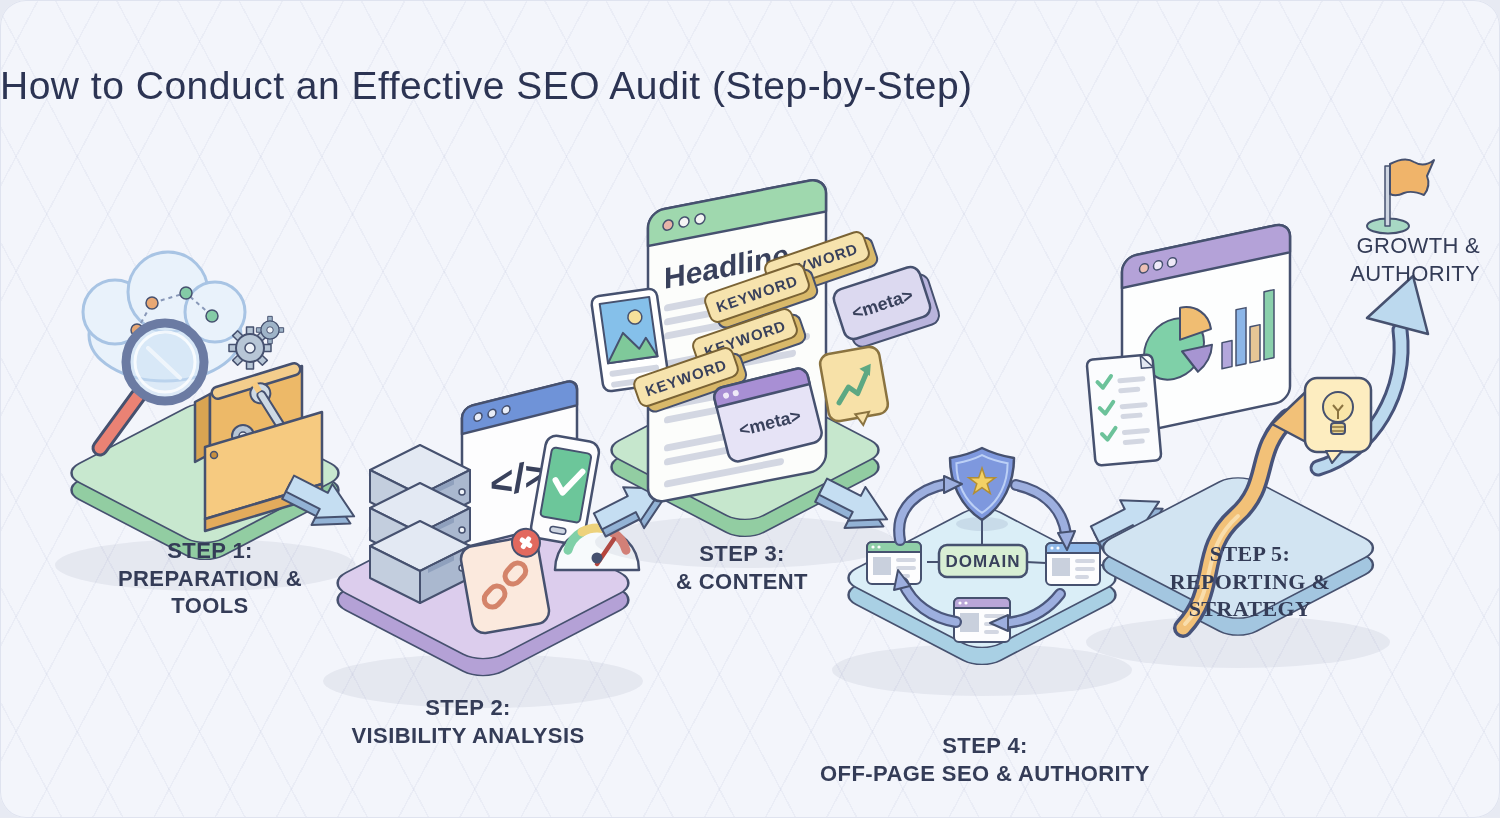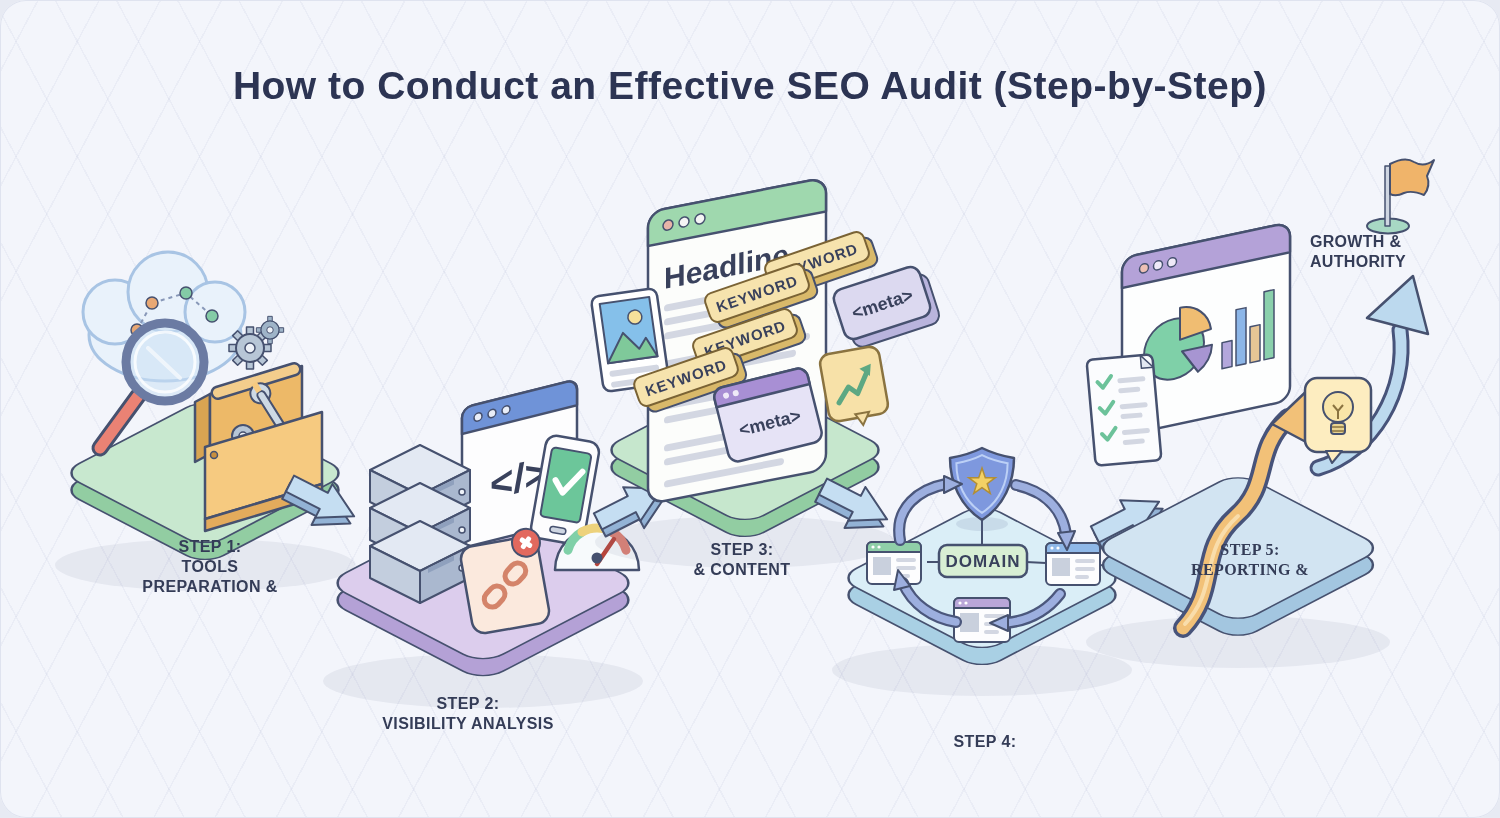--- a/index.html
+++ b/index.html
@@ -2,27 +2,27 @@
 <html><head>
 <meta charset="utf-8">
 <style>
   html,body{margin:0;padding:0;background:#e7eaf3;font-family:"Liberation Sans",sans-serif;}
   .canvas{position:relative;width:1500px;height:818px;border-radius:26px;overflow:hidden;
     background-color:#f3f5fb;
     background-image:
       repeating-linear-gradient(62deg, rgba(130,140,185,0.08) 0px, rgba(130,140,185,0.08) 1.5px, transparent 1.5px, transparent 54px),
       repeating-linear-gradient(-62deg, rgba(130,140,185,0.08) 0px, rgba(130,140,185,0.08) 1.5px, transparent 1.5px, transparent 54px);
     box-shadow:0 0 0 1px #dfe3ef inset;}
-  .title{position:absolute;top:64px;left:0;width:100%;text-align:center;margin:0;
-    font-size:39px;font-weight:bold;color:#2c3453;letter-spacing:.5px;}
+  .title{position:absolute;top:64px;left:0;width:100%;text-align:left;margin:0;
+    font-size:39px;font-weight:normal;color:#2c3453;letter-spacing:.5px;}
   .scene{position:absolute;left:0;top:0;}
   .step-label{position:absolute;text-align:center;font-weight:bold;color:#343c57;
-    font-size:16px;line-height:1.26;letter-spacing:.4px;}
-  .goal-label{position:absolute;text-align:left;font-weight:bold;color:#343c57;
-    font-size:16px;line-height:1.25;letter-spacing:.3px;}
+    font-size:22px;line-height:1.26;letter-spacing:.4px;}
+  .goal-label{position:absolute;text-align:right;font-weight:normal;color:#343c57;
+    font-size:22px;line-height:1.25;letter-spacing:.3px;}
   
   .o15{stroke:#46516f;stroke-width:1.5;stroke-linejoin:round;}
   .o2{stroke:#46516f;stroke-width:2;stroke-linejoin:round;}
   .o25{stroke:#46516f;stroke-width:2.5;stroke-linejoin:round;}
   .svgt{font-family:"Liberation Sans",sans-serif;font-weight:bold;fill:#39415c;}
   .gline{fill:#d3d7e2;}
 </style>
 </head>
 <body>
 
@@ -381,35 +381,37 @@
 
     <g>
       <ellipse cx="1388" cy="226" rx="21" ry="7.5" fill="#a8d8c4" class="o2"></ellipse>
       <rect x="1385" y="166" width="5" height="60" fill="#cfd6e2" class="o15"></rect>
       <path d="M1390,164 Q1405,156 1414,162 Q1424,168 1434,160 L1427,176 Q1431,186 1424,195 Q1412,190 1404,193 Q1396,197 1390,194 Z" fill="#f0b46a" class="o2"></path>
     </g>
   </svg>
 
   <div class="step-label" style="left:75px;top:537px;width:270px;">
     <div>STEP 1:</div>
+    <div>PREPARATION &amp;</div>
     <div>TOOLS</div>
-    <div>PREPARATION &amp;</div>
   </div>
   <div class="step-label" style="left:308px;top:694px;width:320px;">
     <div>STEP 2:</div>
     <div>VISIBILITY ANALYSIS</div>
   </div>
   <div class="step-label" style="left:612px;top:530px;width:260px;margin-top:10px;">
     <div>STEP 3:</div>
     <div>&amp; CONTENT</div>
   </div>
   <div class="step-label" style="left:770px;top:732px;width:430px;">
     <div>STEP 4:</div>
+    <div>OFF-PAGE SEO &amp; AUTHORITY</div>
   </div>
   <div class="step-label" style="left:1115px;top:540px;width:270px;font-family:Liberation Serif, serif;">
     <div>STEP 5:</div>
     <div>REPORTING &amp;</div>
+    <div>STRATEGY</div>
   </div>
   <div class="goal-label" style="left:1310px;top:232px;width:170px;">
     <div>GROWTH &amp;</div>
     <div>AUTHORITY</div>
   </div>
 </div>
 
 </body></html>

